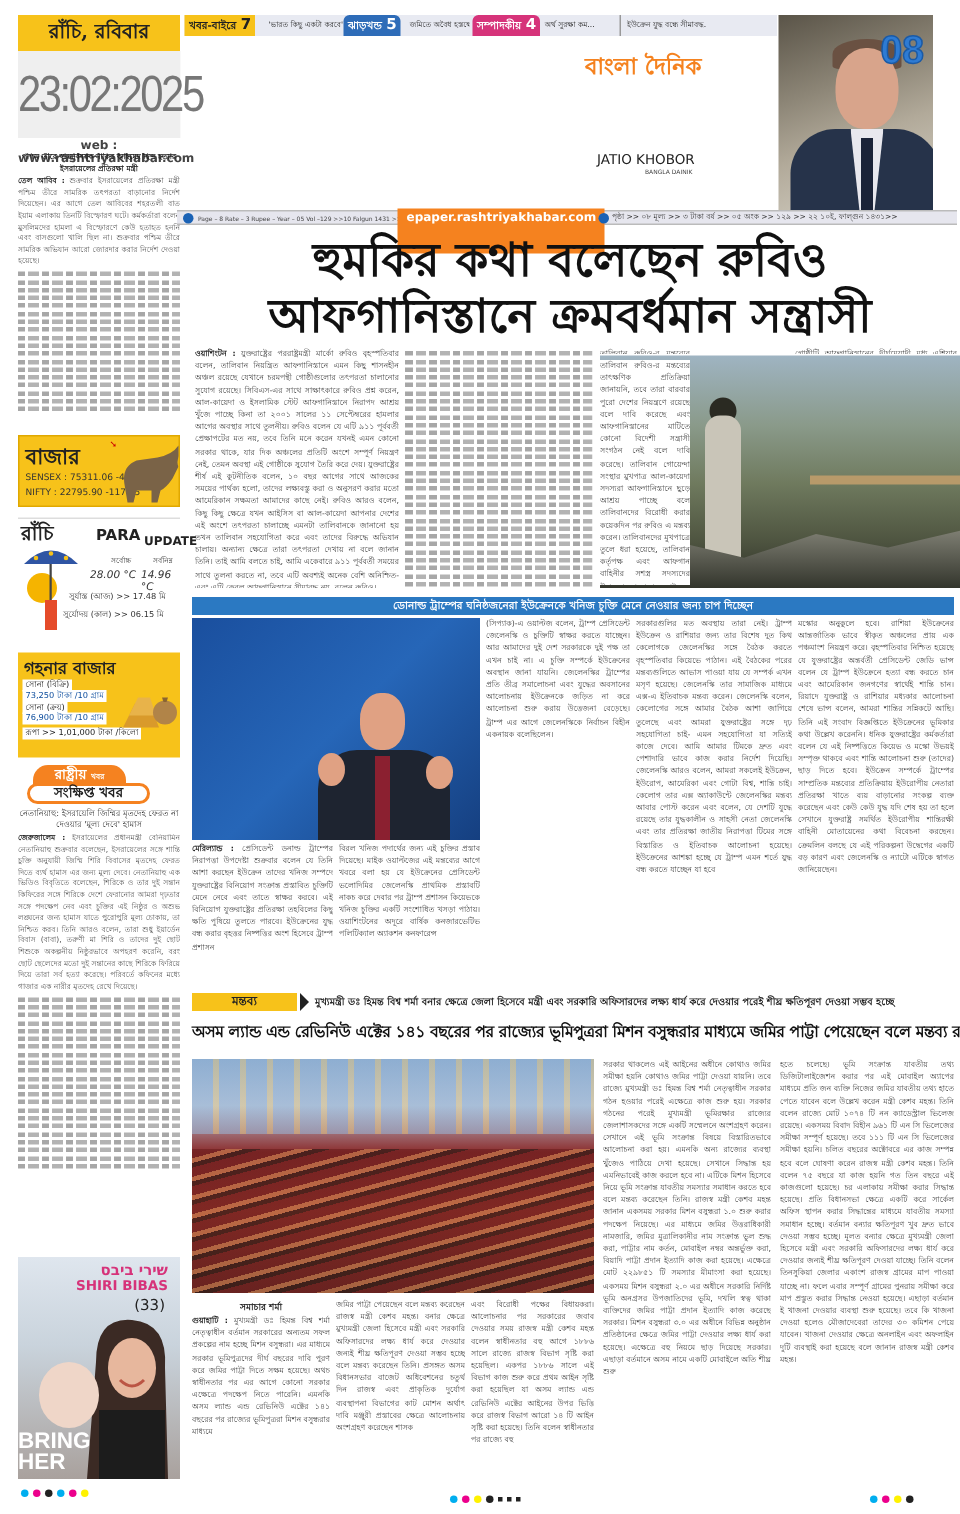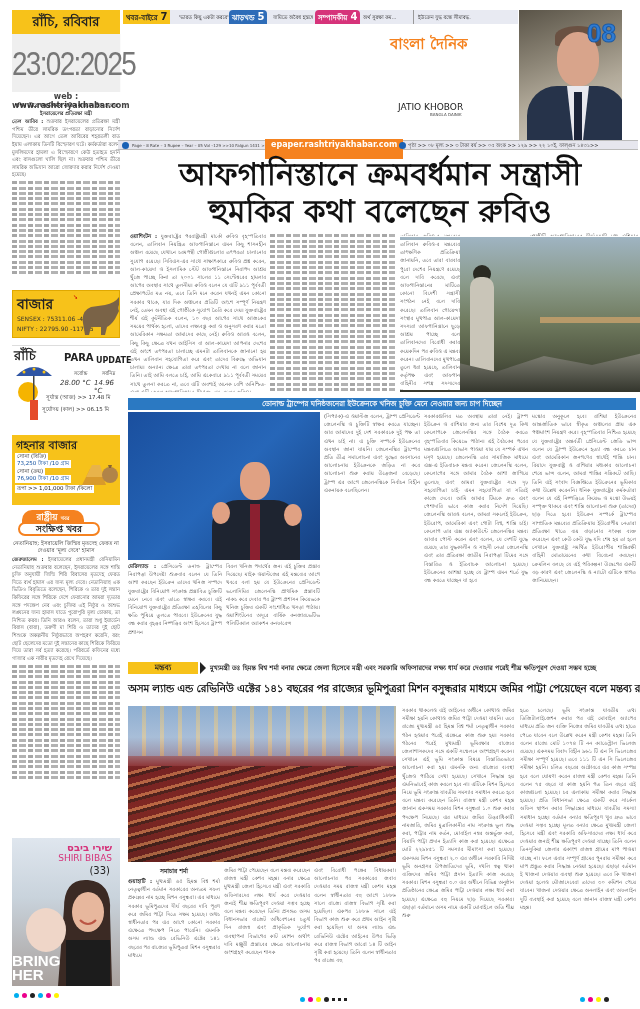--- a/index.html
+++ b/index.html
@@ -37,21 +37,21 @@
   .gold .row .v { color: #0a4b9c; }
 
   .national { left: 12px; top: 510px; width: 108px; height: 28px; }
   .national .pill { position: absolute; left: 10px; top: 0; width: 62px; height: 14px; background: #f58220; border-radius: 10px 10px 0 0; color:#fff; font-size: 9px; font-weight: bold; text-align:center; line-height: 14px; }
   .national .pill small { font-size: 5px; }
   .national .sub { position: absolute; left: 6px; top: 12px; width: 82px; height: 14px; border: 2px solid #f58220; border-radius: 8px; background:#fff; font-size: 9px; font-weight:bold; text-align:center; line-height: 10px; }
   .nat-head { left: 12px; top: 540px; width: 108px; font-size: 5.5px; text-align: center; color: #333; line-height: 7px; }
 
   .shiri { left: 12px; top: 838px; width: 108px; height: 148px; background: linear-gradient(180deg, #dfe6ee 0%, #c9d3dc 40%, #a9a19d 100%); overflow: hidden; }
   .shiri .heb { position: absolute; right: 8px; top: 4px; font-size: 10px; font-weight: bold; color: #d6337a; }
-  .shiri .name { position: absolute; right: 8px; top: 15px; font-size: 9px; font-weight: normal; color: #d6337a; }
+  .shiri .name { position: absolute; right: 8px; top: 15px; font-size: 9px; font-weight: bold; color: #d6337a; }
   .shiri .age { position: absolute; right: 10px; top: 27px; font-size: 10px; color: #222; }
   .shiri .bring { position: absolute; left: 0; bottom: 4px; font-size: 15px; font-weight: bold; color: #fff; line-height: 14px; font-family: "Liberation Sans", sans-serif; }
   .shiri .woman { position: absolute; left: 46px; top: 40px; width: 56px; height: 108px; }
   .shiri .baby { position: absolute; left: 14px; top: 70px; width: 40px; height: 44px; border-radius: 50%; background: #efd6c8; }
 
   
   .ribbon { left: 123px; top: 10px; width: 395px; height: 14px; background: #e8eaf2; }
   .rib-item { position: absolute; top: 0; height: 14px; font-size: 7px; line-height: 14px; }
   .rib-lbl { position: absolute; top: 0; height: 14px; line-height: 14px; font-size: 7px; padding: 0 3px; font-weight: bold; }
   .rib-num { font-size: 10px; font-weight: bold; margin-left: 3px; }
@@ -67,21 +67,21 @@
   .face { position: absolute; left: 38px; top: 22px; width: 42px; height: 54px; border-radius: 48% 48% 45% 45%; background: #d8a48b; }
   .hair { position: absolute; left: 36px; top: 16px; width: 46px; height: 20px; border-radius: 50% 50% 10% 10%; background: #6a5142; }
   .suit { position: absolute; left: 8px; top: 76px; width: 100px; height: 60px; background: #26334a; border-radius: 30px 30px 0 0; }
   .shirt { position: absolute; left: 48px; top: 76px; width: 22px; height: 60px; background: #e8e8ee; clip-path: polygon(0 0,100% 0, 70% 100%, 30% 100%); }
   .tie { position: absolute; left: 55px; top: 82px; width: 8px; height: 54px; background: #1b2338; }
 
   
   .infobar { left: 118px; top: 140px; width: 520px; height: 10px; background: #e6e6ee; border-top: 1px solid #bbb; border-bottom: 1px solid #bbb; }
   .infobar .l { position: absolute; left: 14px; top: 0; font-size: 4px; line-height: 9px; color: #444; }
   .infobar .circ { position: absolute; top: 1px; width: 7px; height: 7px; border-radius: 50%; background: #1a62b5; }
-  .infobar .epaper { position: absolute; left: 147px; top: -2px; height: 20px; padding: 0 6px; background: #f5821f; color: #fff; font-size: 8px; font-weight: bold; line-height: 12px; }
+  .infobar .epaper { position: absolute; left: 147px; top: -2px; height: 30px; padding: 0 6px; background: #f5821f; color: #fff; font-size: 8px; font-weight: bold; line-height: 12px; }
   .infobar .r { position: absolute; left: 290px; top: 0; font-size: 5px; line-height: 9px; color: #333; }
 
   
   .headline { left: 130px; top: 156px; width: 500px; font-size: 31px; line-height: 37px; text-align: center; font-weight: bold; color: #111; }
 
   .col-text { font-size: 5.2px; line-height: 8.2px; color: #444; text-align: justify; overflow: hidden; }
   .col-text b { color: #222; }
 
   .photo-afg { left: 400px; top: 237px; width: 240px; height: 155px; background: linear-gradient(180deg,#9fb4c2 0%,#8a9a8a 30%,#6f7a5e 55%,#4e5440 80%,#2c2e26 100%); overflow: hidden; }
   .photo-afg .man { position: absolute; left: 70px; top: 40px; width: 24px; height: 100px; background: #c9c5b8; border-radius: 10px 10px 2px 2px; }
@@ -287,22 +287,22 @@
 
 <div class="abs infobar">
   <span class="circ" style="left:4px;"></span>
   <span class="l">Page – 8  Rate – 3  Rupee – Year – 05  Vol –129 &gt;&gt;10 Falgun 1431 &gt;&gt;</span>
   <span class="epaper">epaper.rashtriyakhabar.com</span>
   <span class="circ" style="left:281px;"></span>
   <span class="r">পৃষ্ঠা &gt;&gt; ০৮  মূল্য &gt;&gt; ৩  টাকা বর্ষ &gt;&gt; ০৫  অংক &gt;&gt; ১২৯ &gt;&gt; ২২  ১০ই, ফাল্গুন ১৪৩১&gt;&gt;</span>
 </div>
 
 <div class="abs headline">
+  <div>হুমকির কথা বলেছেন রুবিও</div>
   <div>আফগানিস্তানে ক্রমবর্ধমান সন্ত্রাসী</div>
-  <div>হুমকির কথা বলেছেন রুবিও</div>
 </div>
 
 <div class="abs col-text" style="left:130px;top:232px;width:136px;height:160px;">
   <b>ওয়াশিংটন :</b>
   <span>যুক্তরাষ্ট্রের পররাষ্ট্রমন্ত্রী মার্কো রুবিও বৃহস্পতিবার বলেন, তালিবান নিয়ন্ত্রিত আফগানিস্তানে এমন কিছু শাসনহীন অঞ্চল রয়েছে যেখানে চরমপন্থী গোষ্ঠীগুলোর তৎপরতা চালানোর সুযোগ রয়েছে। সিবিএস-এর সাথে সাক্ষাৎকারে রুবিও প্রশ্ন করেন, আল-কায়েদা ও ইসলামিক স্টেট আফগানিস্তানে নিরাপদ আশ্রয় খুঁজে পাচ্ছে কিনা তা ২০০১ সালের ১১ সেপ্টেম্বরের হামলার আগের অবস্থার সাথে তুলনীয়। রুবিও বলেন যে এটি ৯১১ পূর্ববর্তী প্রেক্ষাপটের মত নয়, তবে তিনি মনে করেন যখনই এমন কোনো সরকার থাকে, যার দিক অঞ্চলের প্রতিটি অংশে সম্পূর্ণ নিয়ন্ত্রণ নেই, তেমন অবস্থা এই গোষ্ঠীকে সুযোগ তৈরি করে দেয়। যুক্তরাষ্ট্রের শীর্ষ এই কূটনীতিক বলেন, ১০ বছর আগের সাথে আজকের সময়ের পার্থক্য হলো, তাদের লক্ষ্যবস্তু করা ও অনুসরণ করার মতো আমেরিকান সক্ষমতা আমাদের কাছে নেই। রুবিও আরও বলেন, কিছু কিছু ক্ষেত্রে যখন আইসিস বা আল-কায়েদা আপনার দেশের এই অংশে তৎপরতা চালাচ্ছে এমনটা তালিবানকে জানানো হয় তখন তালিবান সহযোগিতা করে এবং তাদের বিরুদ্ধে অভিযান চালায়। অন্যান্য ক্ষেত্রে তারা তৎপরতা দেখায় না বলে জানান তিনি। তাই আমি বলতে চাই, আমি একেবারে ৯১১ পূর্ববর্তী সময়ের সাথে তুলনা করতে না, তবে এটি অবশ্যই অনেক বেশি অনিশ্চিত- এবং এটি কেবল আফগানিস্তানে সীমাবদ্ধ নয়, বলেন রুবিও।</span>
 </div>
 <div class="abs col-text" style="left:270px;top:232px;width:125px;height:160px;">
   <div class="filler-lines">
     <i></i>
       <i></i>

